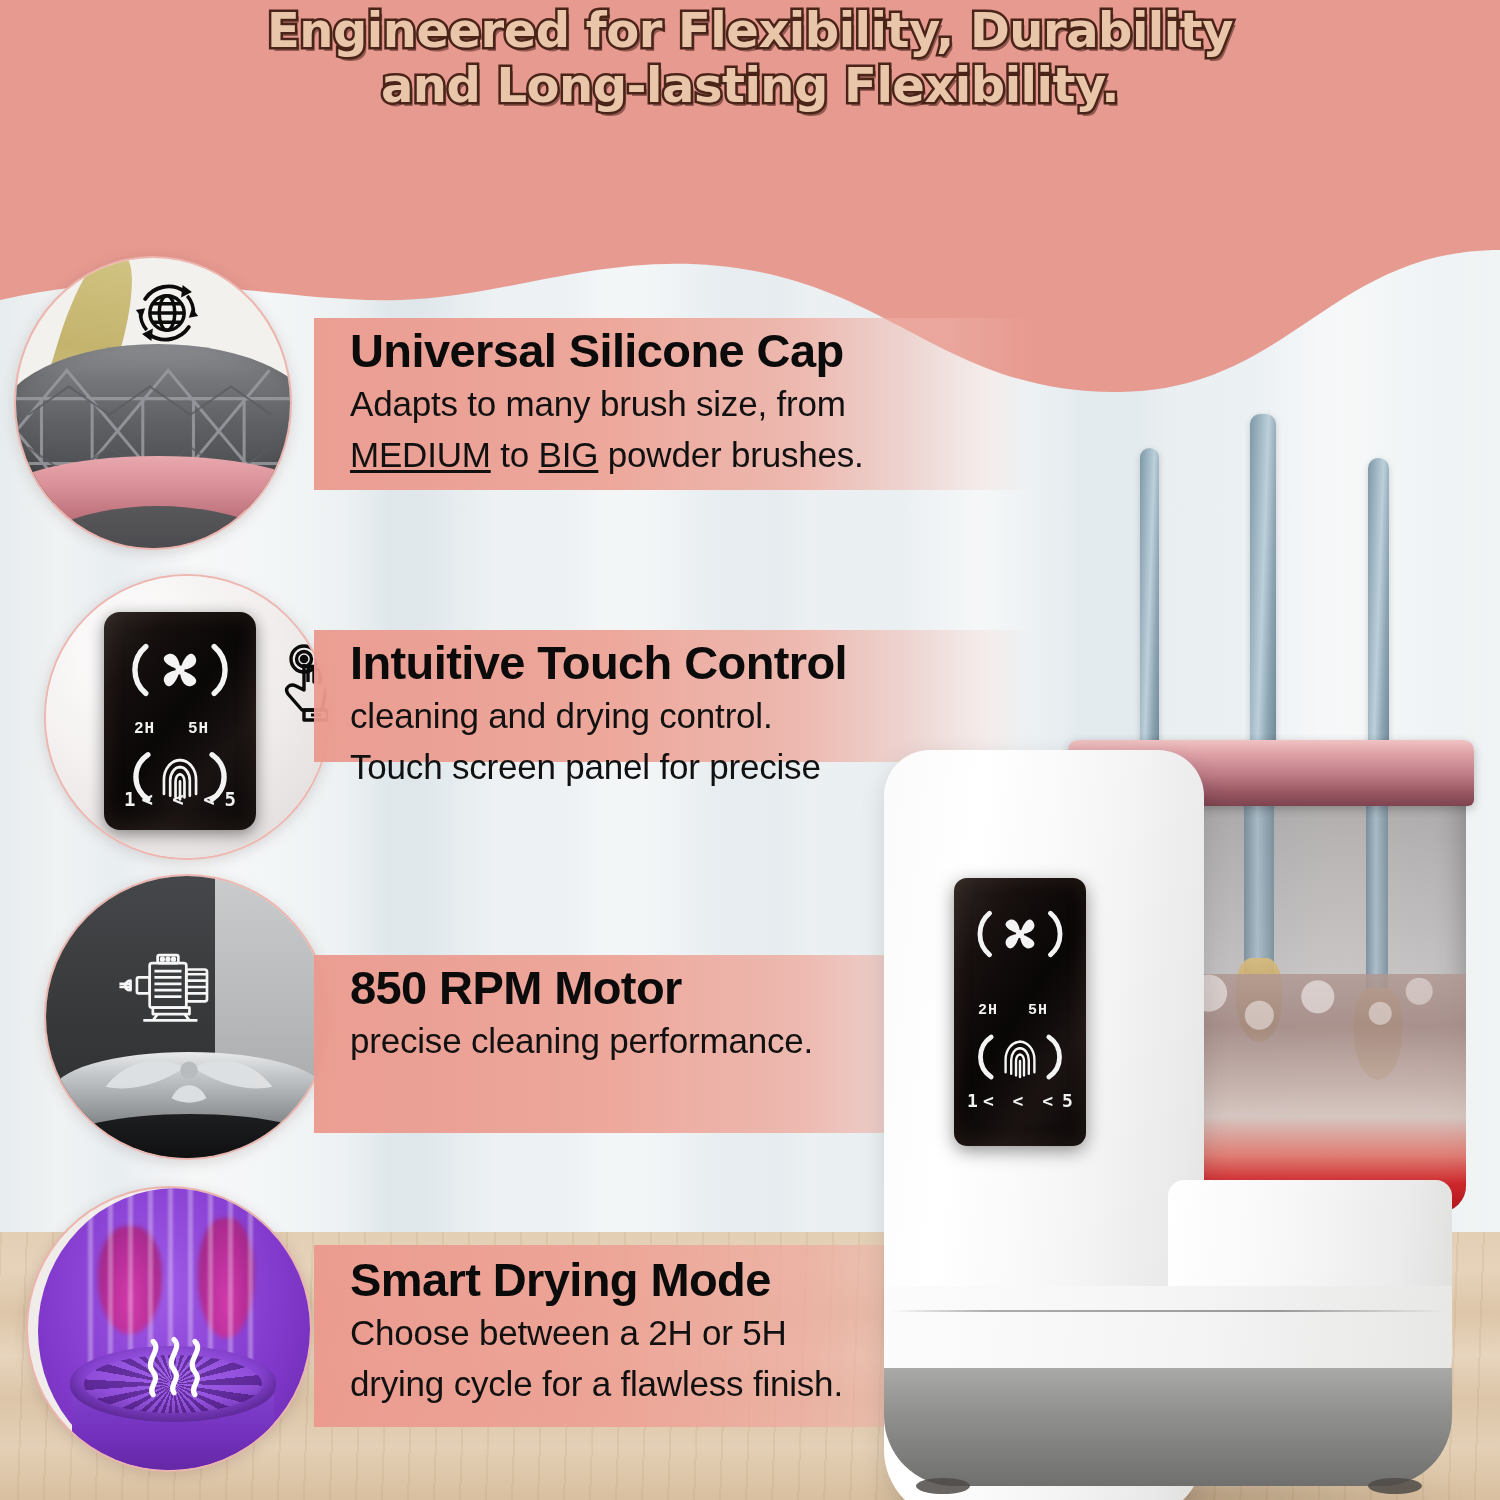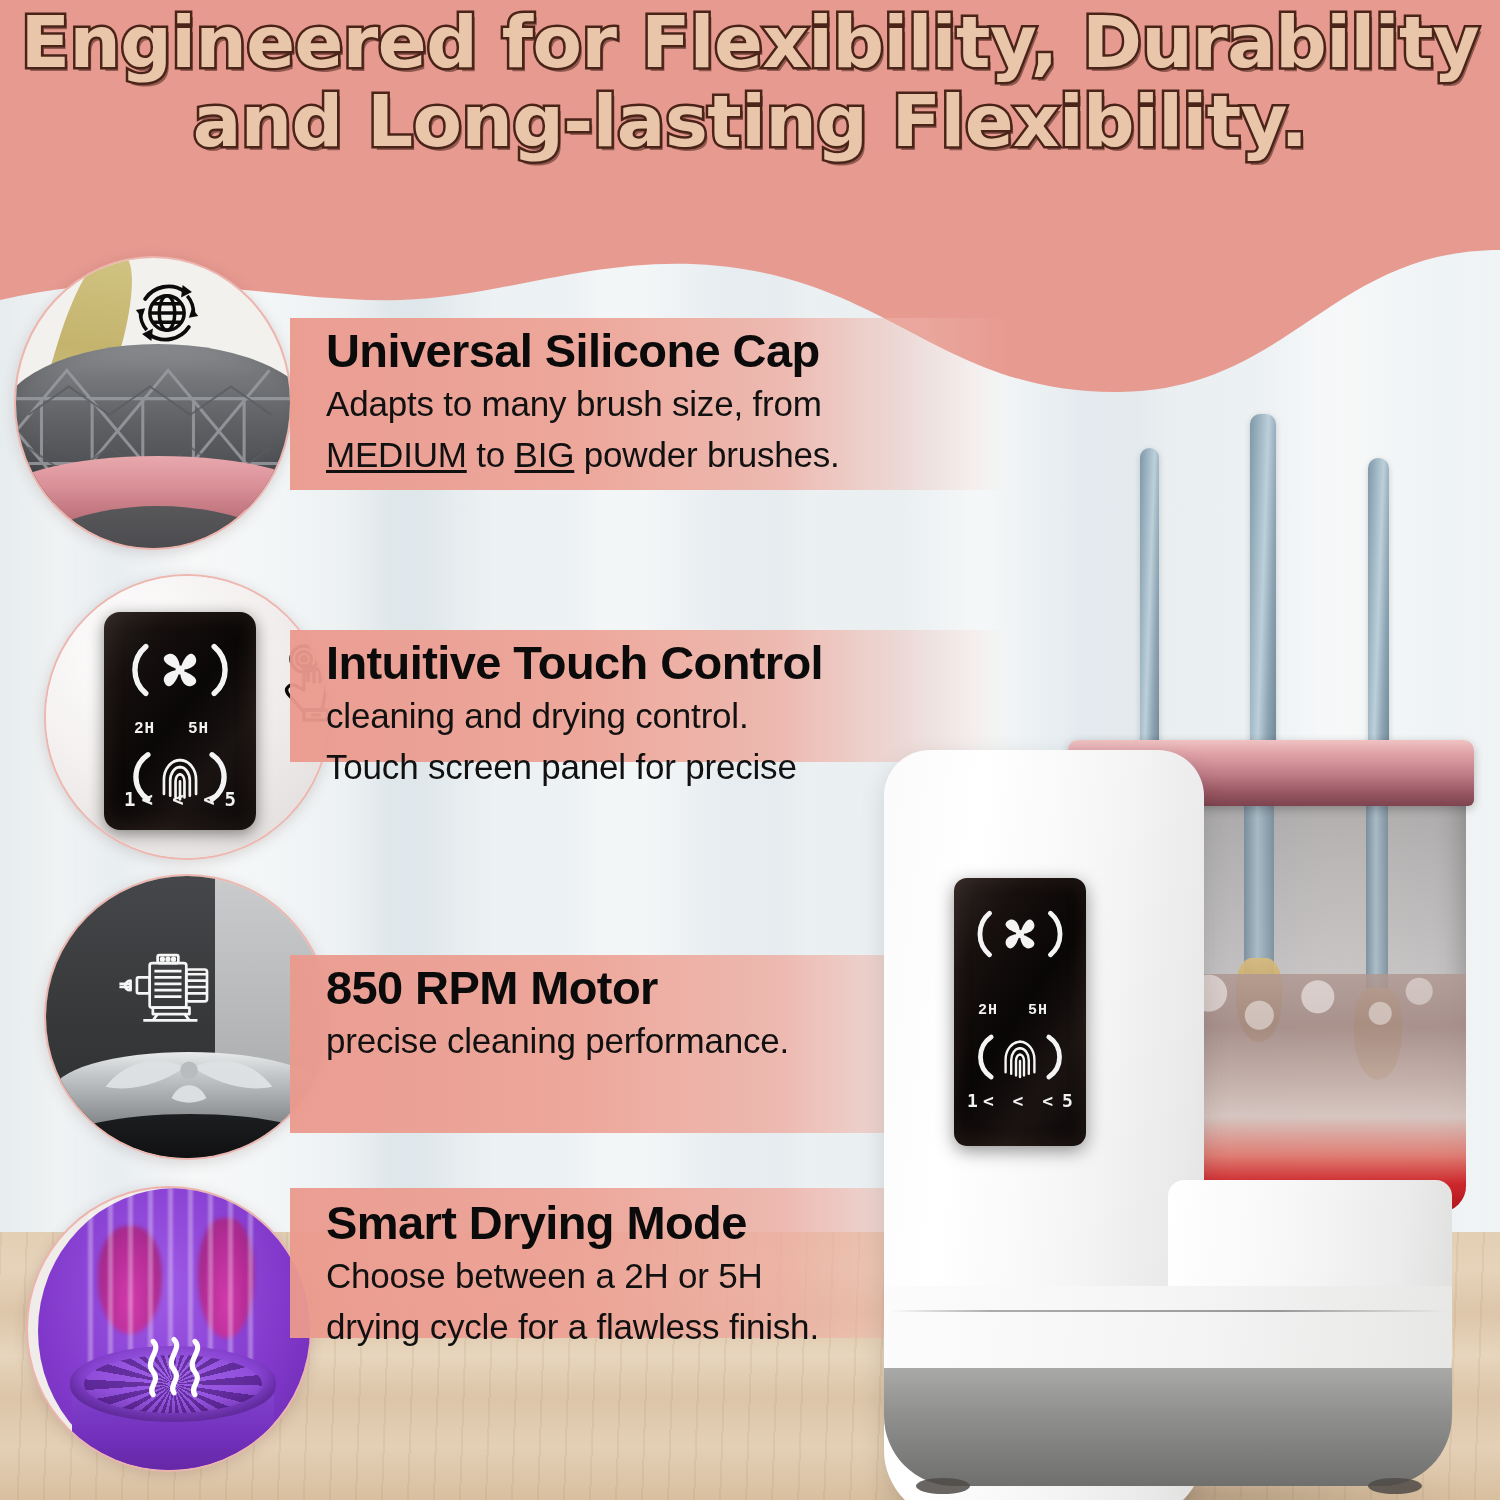--- a/index.html
+++ b/index.html
@@ -44,21 +44,21 @@
       rgba(150,115,70,.10) 0px, rgba(150,115,70,.10) 2px,
       rgba(255,255,255,0) 2px, rgba(255,255,255,0) 26px);
   }
 
   
   .header-wrap { position:absolute; left:0; top:0; width:1500px; height:420px; }
   .header-wrap svg { position:absolute; left:0; top:0; }
   .header-title {
     position:absolute; left:0; top:6px; width:1500px;
     text-align:center; line-height:1.02;
-    font-size:72px; font-weight:bold; letter-spacing:-.5px;
+    font-size:48px; font-weight:bold; letter-spacing:-.5px;
     color:#e9c6a9;
     -webkit-text-stroke:5px #4a2419;
     paint-order:stroke fill;
     text-shadow:3px 4px 0 rgba(74,36,25,.55);
     font-family:"DejaVu Sans", sans-serif;
   }
   .header-title .l2{ display:block; margin-top:6px; }
 
   
   .circle {
@@ -162,21 +162,21 @@
       repeating-conic-gradient(from 0deg, rgba(60,18,105,.55) 0deg 7deg, rgba(160,100,230,.25) 7deg 14deg);
   }
   .c4-base{
     position:absolute; left:44px; top:198px; width:202px; height:96px;
     border-radius:0 0 44% 44%;
     background:linear-gradient(180deg,#8444d0 0%,#7331bd 50%,#61259f 100%);
   }
   .heat-icon{ position:absolute; left:108px; top:142px; width:76px; height:76px; }
 
   
-  .tband { position:absolute; }
+  .tband { position:absolute;margin-left:24px; }
   .tband .band-bg {
     position:absolute; left:0; top:0; height:100%; width:100%;
     background:linear-gradient(90deg,
       rgba(235,153,141,.95) 0%, rgba(237,162,149,.94) 40%,
       rgba(238,172,160,.80) 68%, rgba(240,190,180,.35) 88%, rgba(240,200,192,0) 100%);
   }
   .tband .ttl {
     position:relative; font-size:47px; font-weight:bold; color:#0b0b0b;
     letter-spacing:-.6px; line-height:1.06; white-space:nowrap;
     font-family:"Liberation Sans", sans-serif;
@@ -192,21 +192,21 @@
   #t1 .sub { margin:6px 0 0 36px; }
 
   #t2 { left:290px; top:630px; width:720px; height:132px; }
   #t2 .ttl { margin:8px 0 0 36px; }
   #t2 .sub { margin:6px 0 0 36px; }
 
   #t3 { left:290px; top:955px; width:720px; height:178px; }
   #t3 .ttl { margin:8px 0 0 36px; }
   #t3 .sub { margin:6px 0 0 36px; }
 
-  #t4 { left:290px; top:1188px; width:720px; height:150px; }
+  #t4 { left:290px; top:1245px; width:720px; height:182px; }
   #t4 .ttl { margin:10px 0 0 36px; }
   #t4 .sub { margin:6px 0 0 36px; }
 
   
   #product { position:absolute; left:868px; top:410px; width:632px; height:1050px; }
 
   .pr-handle {
     position:absolute; border-radius:10px 10px 3px 3px;
     background:linear-gradient(92deg,#7e98a8 0%,#9fb6c3 26%,#bcd0da 48%,#8da4b3 72%,#6b8392 100%);
     box-shadow:0 2px 6px rgba(0,0,0,.16);

